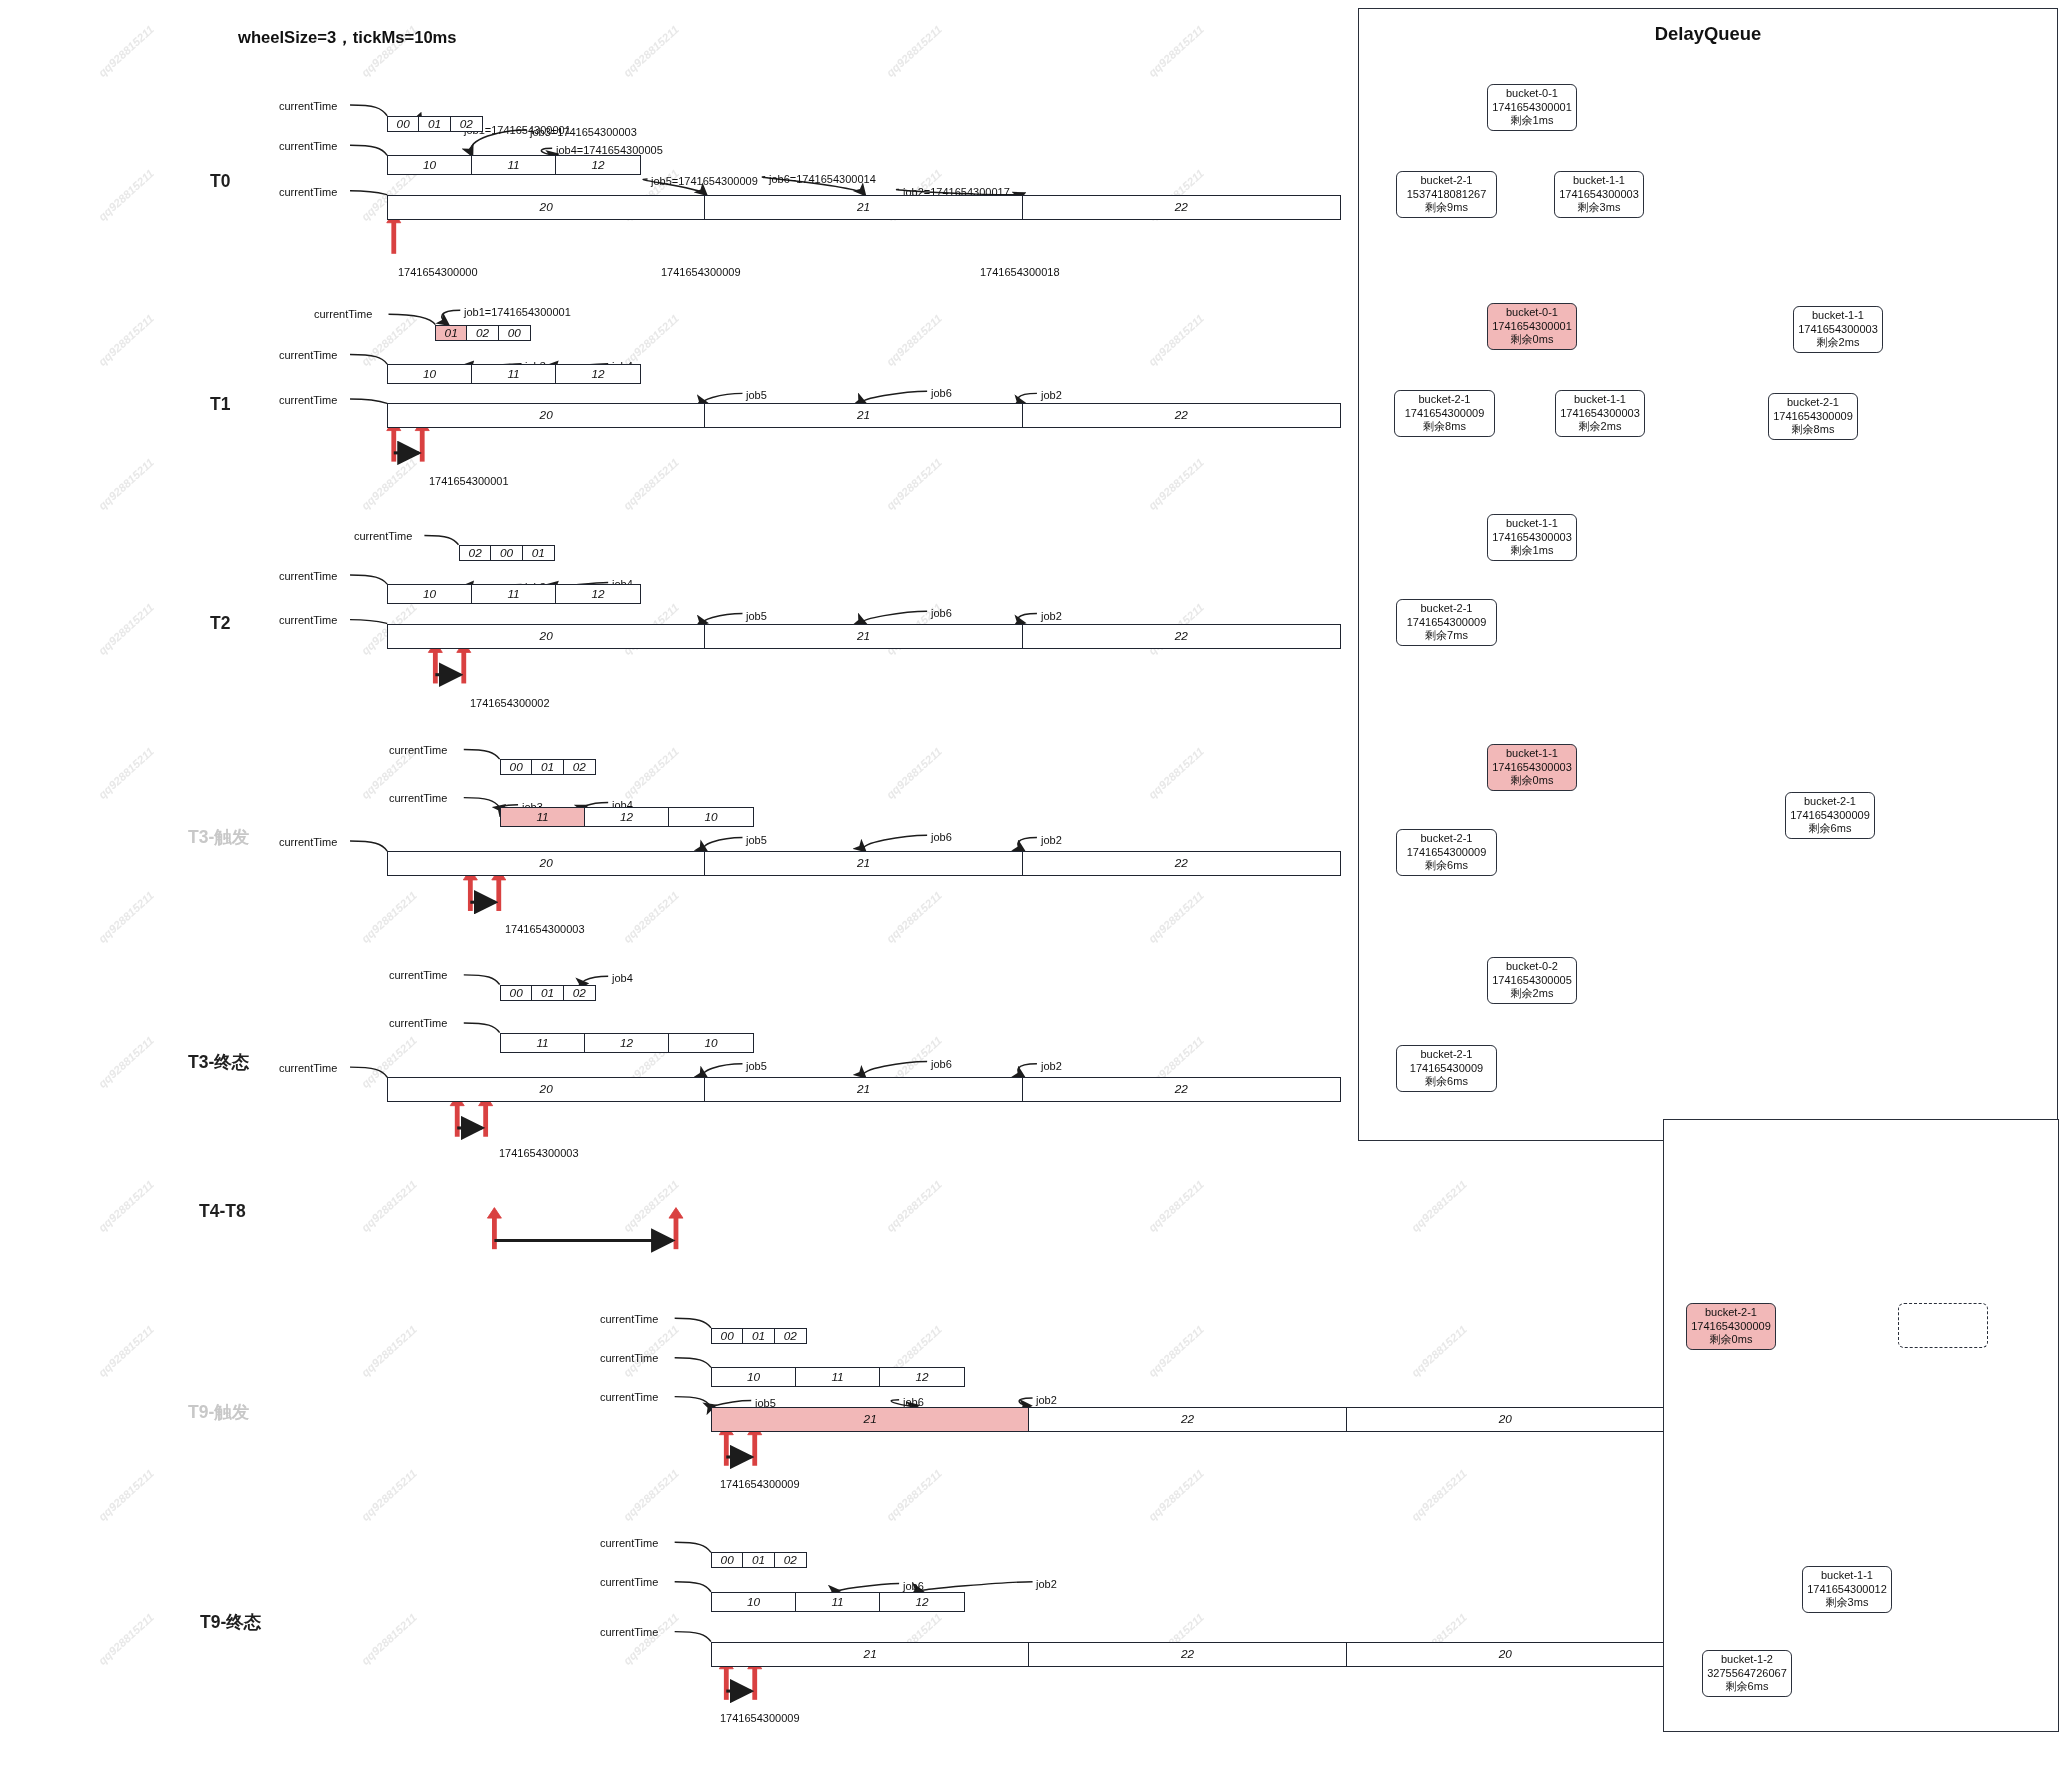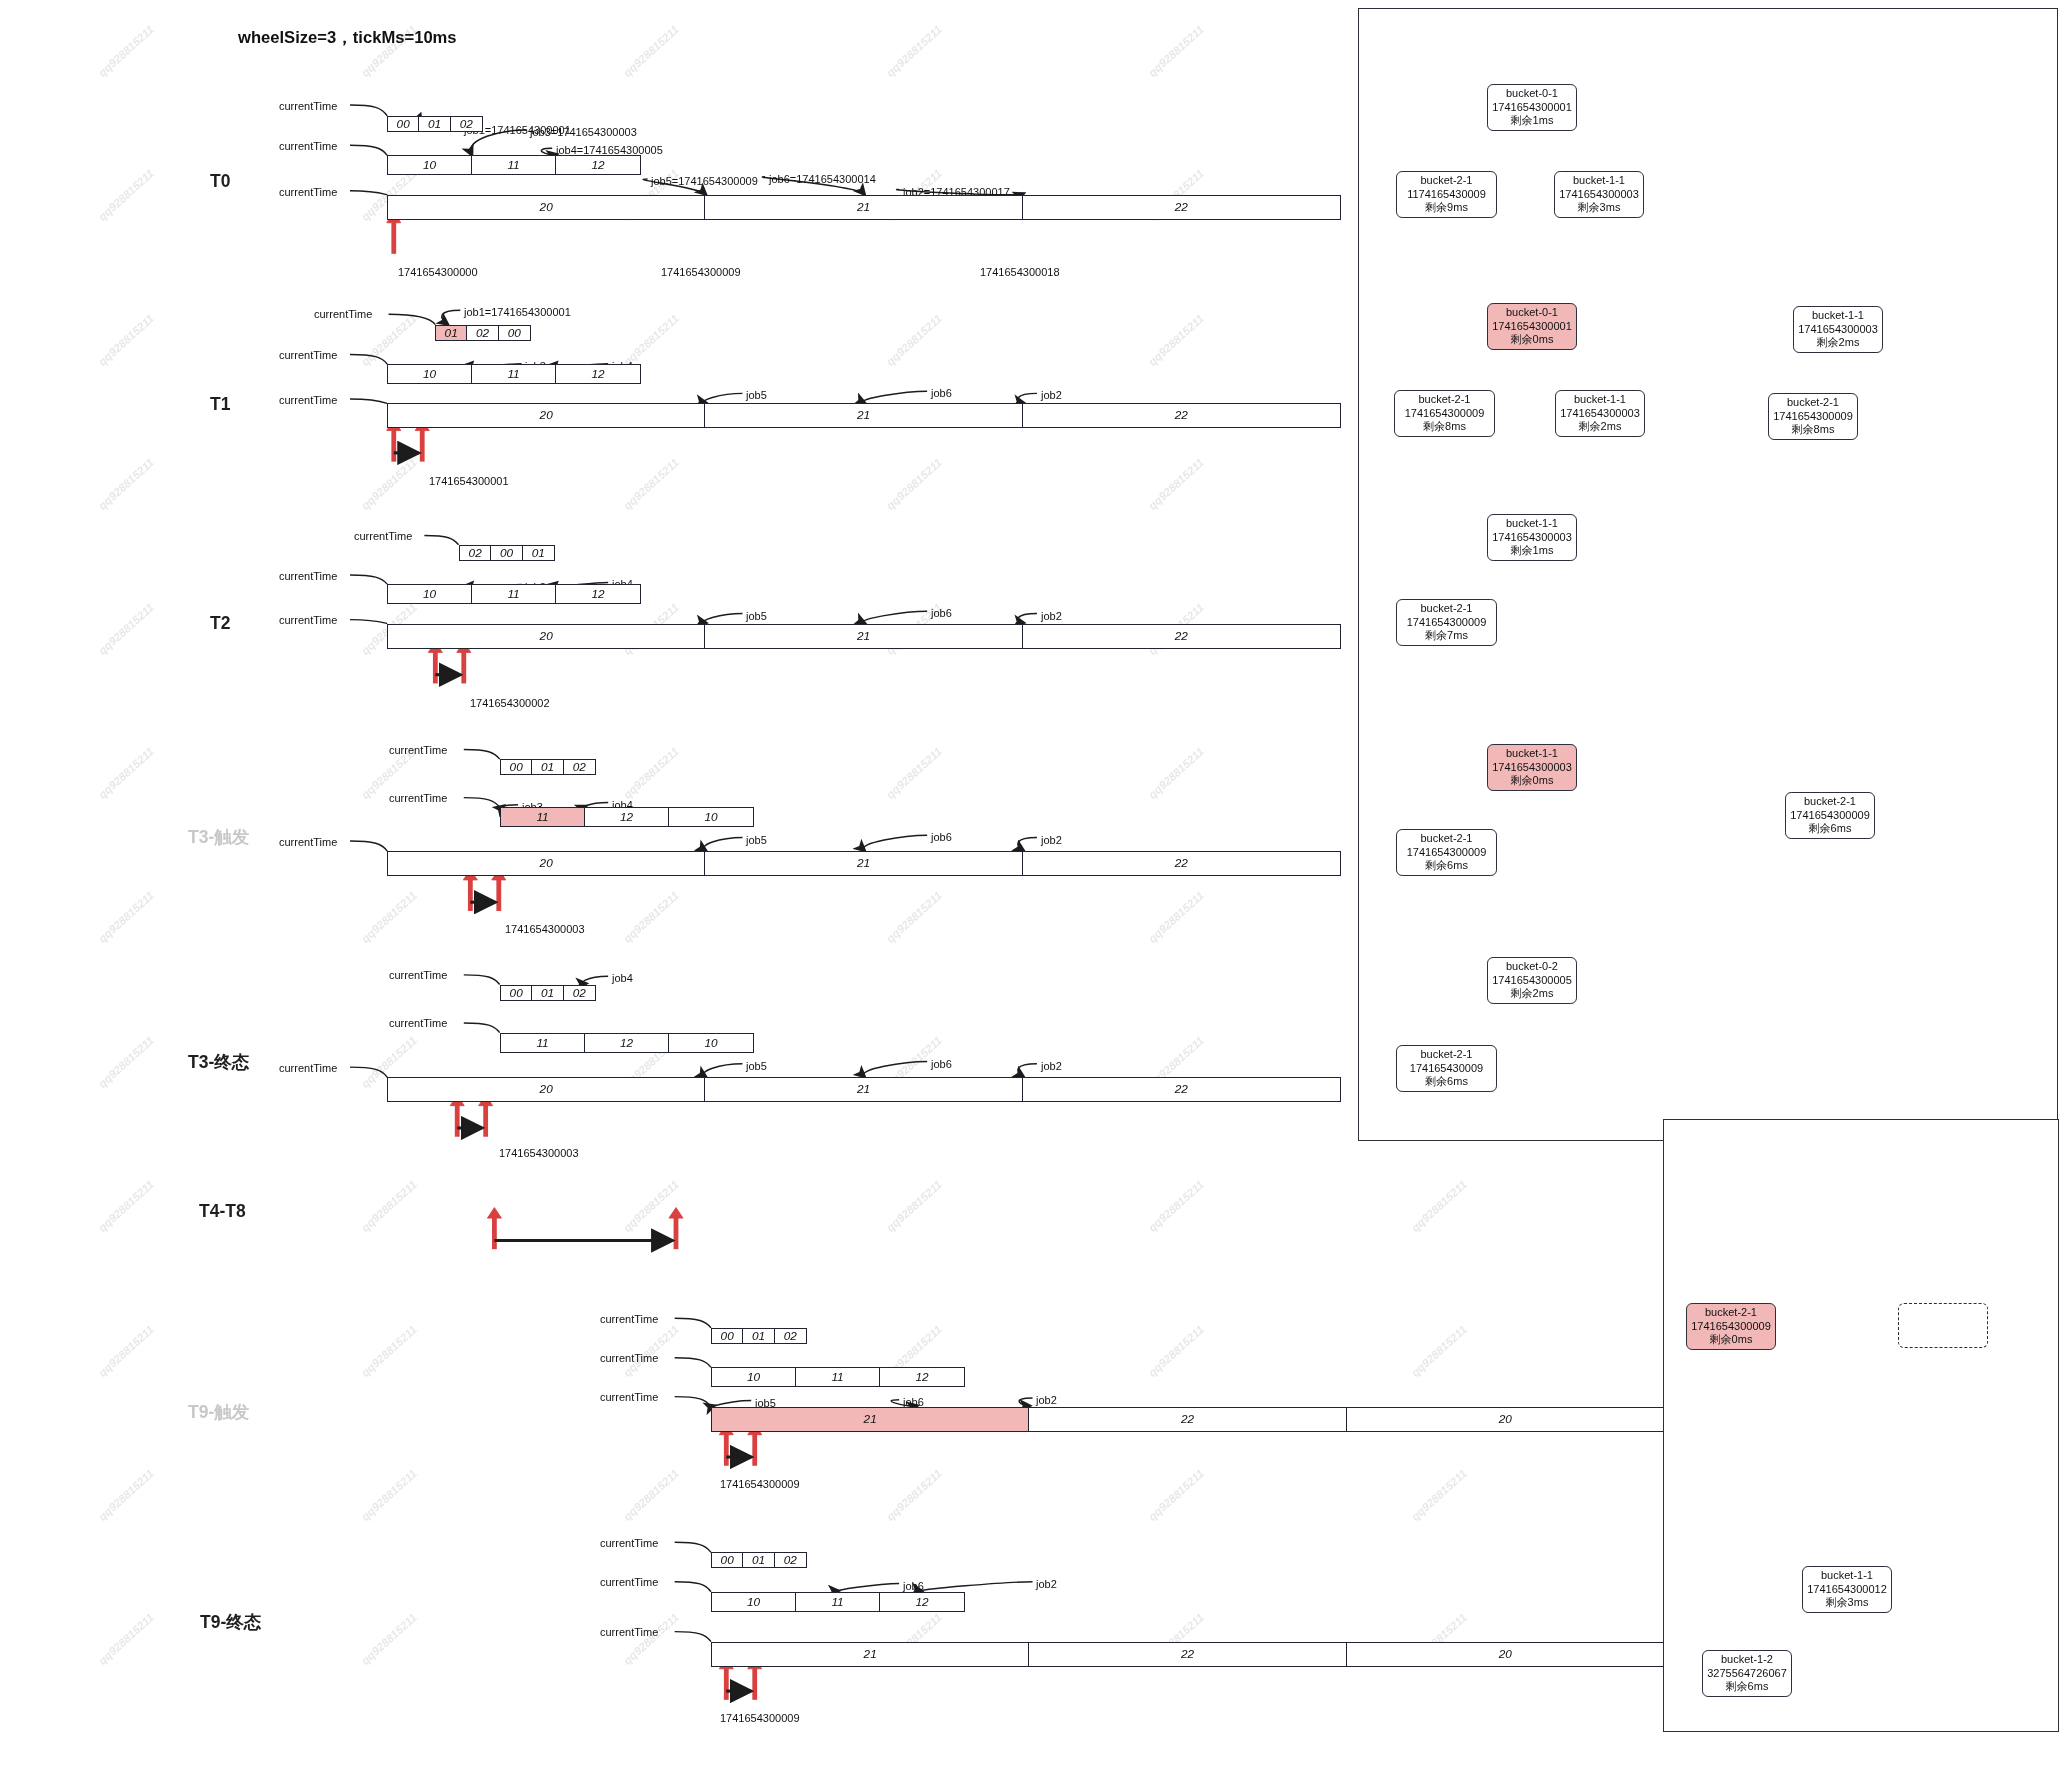--- a/index.html
+++ b/index.html
@@ -468,30 +468,31 @@
       <div class="wheel" style="left: 711px; top: 1642px; width: 954px; height: 24.5px;">
         <div class="slot" style="width: 318px;">21</div>
         <div class="slot" style="width: 318px;">22</div>
         <div class="slot" style="width: 318px;">20</div>
       </div>
     </div>
 
   <div class="panel" style="left:1358px;top:7.9px;width:700px;height:1133px"></div>
   <div class="panel" style="left:1663px;top:1119px;width:396px;height:613px"></div>
 
+  <div class="dq-title" style="left:1358px;top:23px;width:700px">DelayQueue</div>
 
   <div id="nodes">
       <div class="node" style="left: 1487px; top: 84px; width: 90px; height: 47px;">
         <div>bucket-0-1</div>
         <div>1741654300001</div>
         <div>剩余1ms</div>
       </div>
       <div class="node" style="left: 1396px; top: 171px; width: 101px; height: 47px;">
         <div>bucket-2-1</div>
-        <div>1174165430009</div>
+        <div>1537418081267</div>
         <div>剩余9ms</div>
       </div>
       <div class="node" style="left: 1554px; top: 171px; width: 90px; height: 47px;">
         <div>bucket-1-1</div>
         <div>1741654300003</div>
         <div>剩余3ms</div>
       </div>
       <div class="node hl" style="left: 1487px; top: 303px; width: 90px; height: 47px;">
         <div>bucket-0-1</div>
         <div>1741654300001</div>

